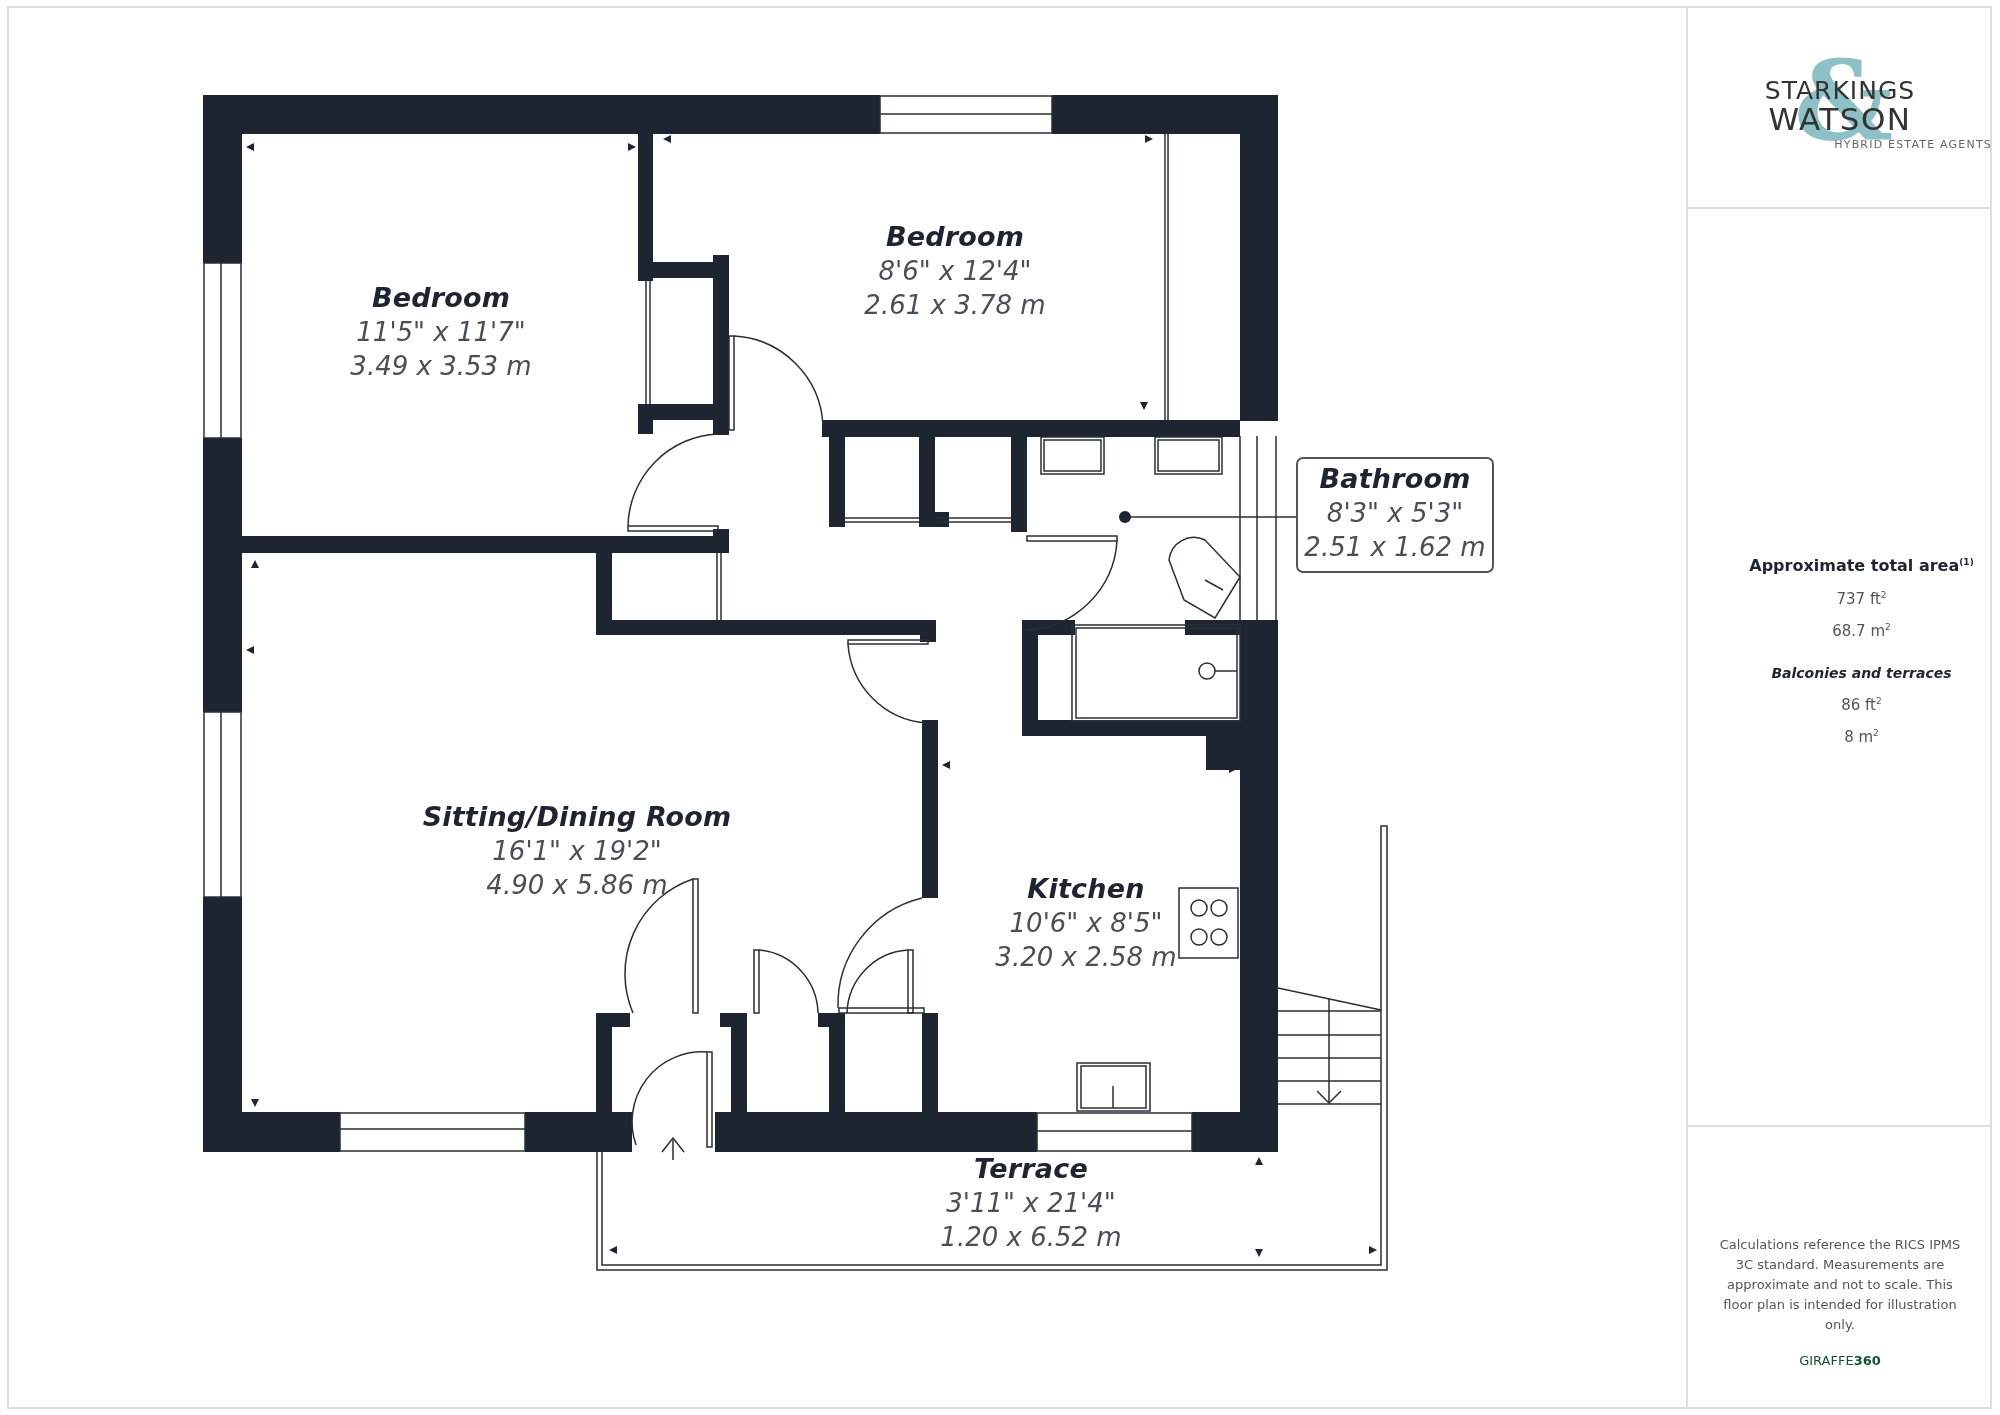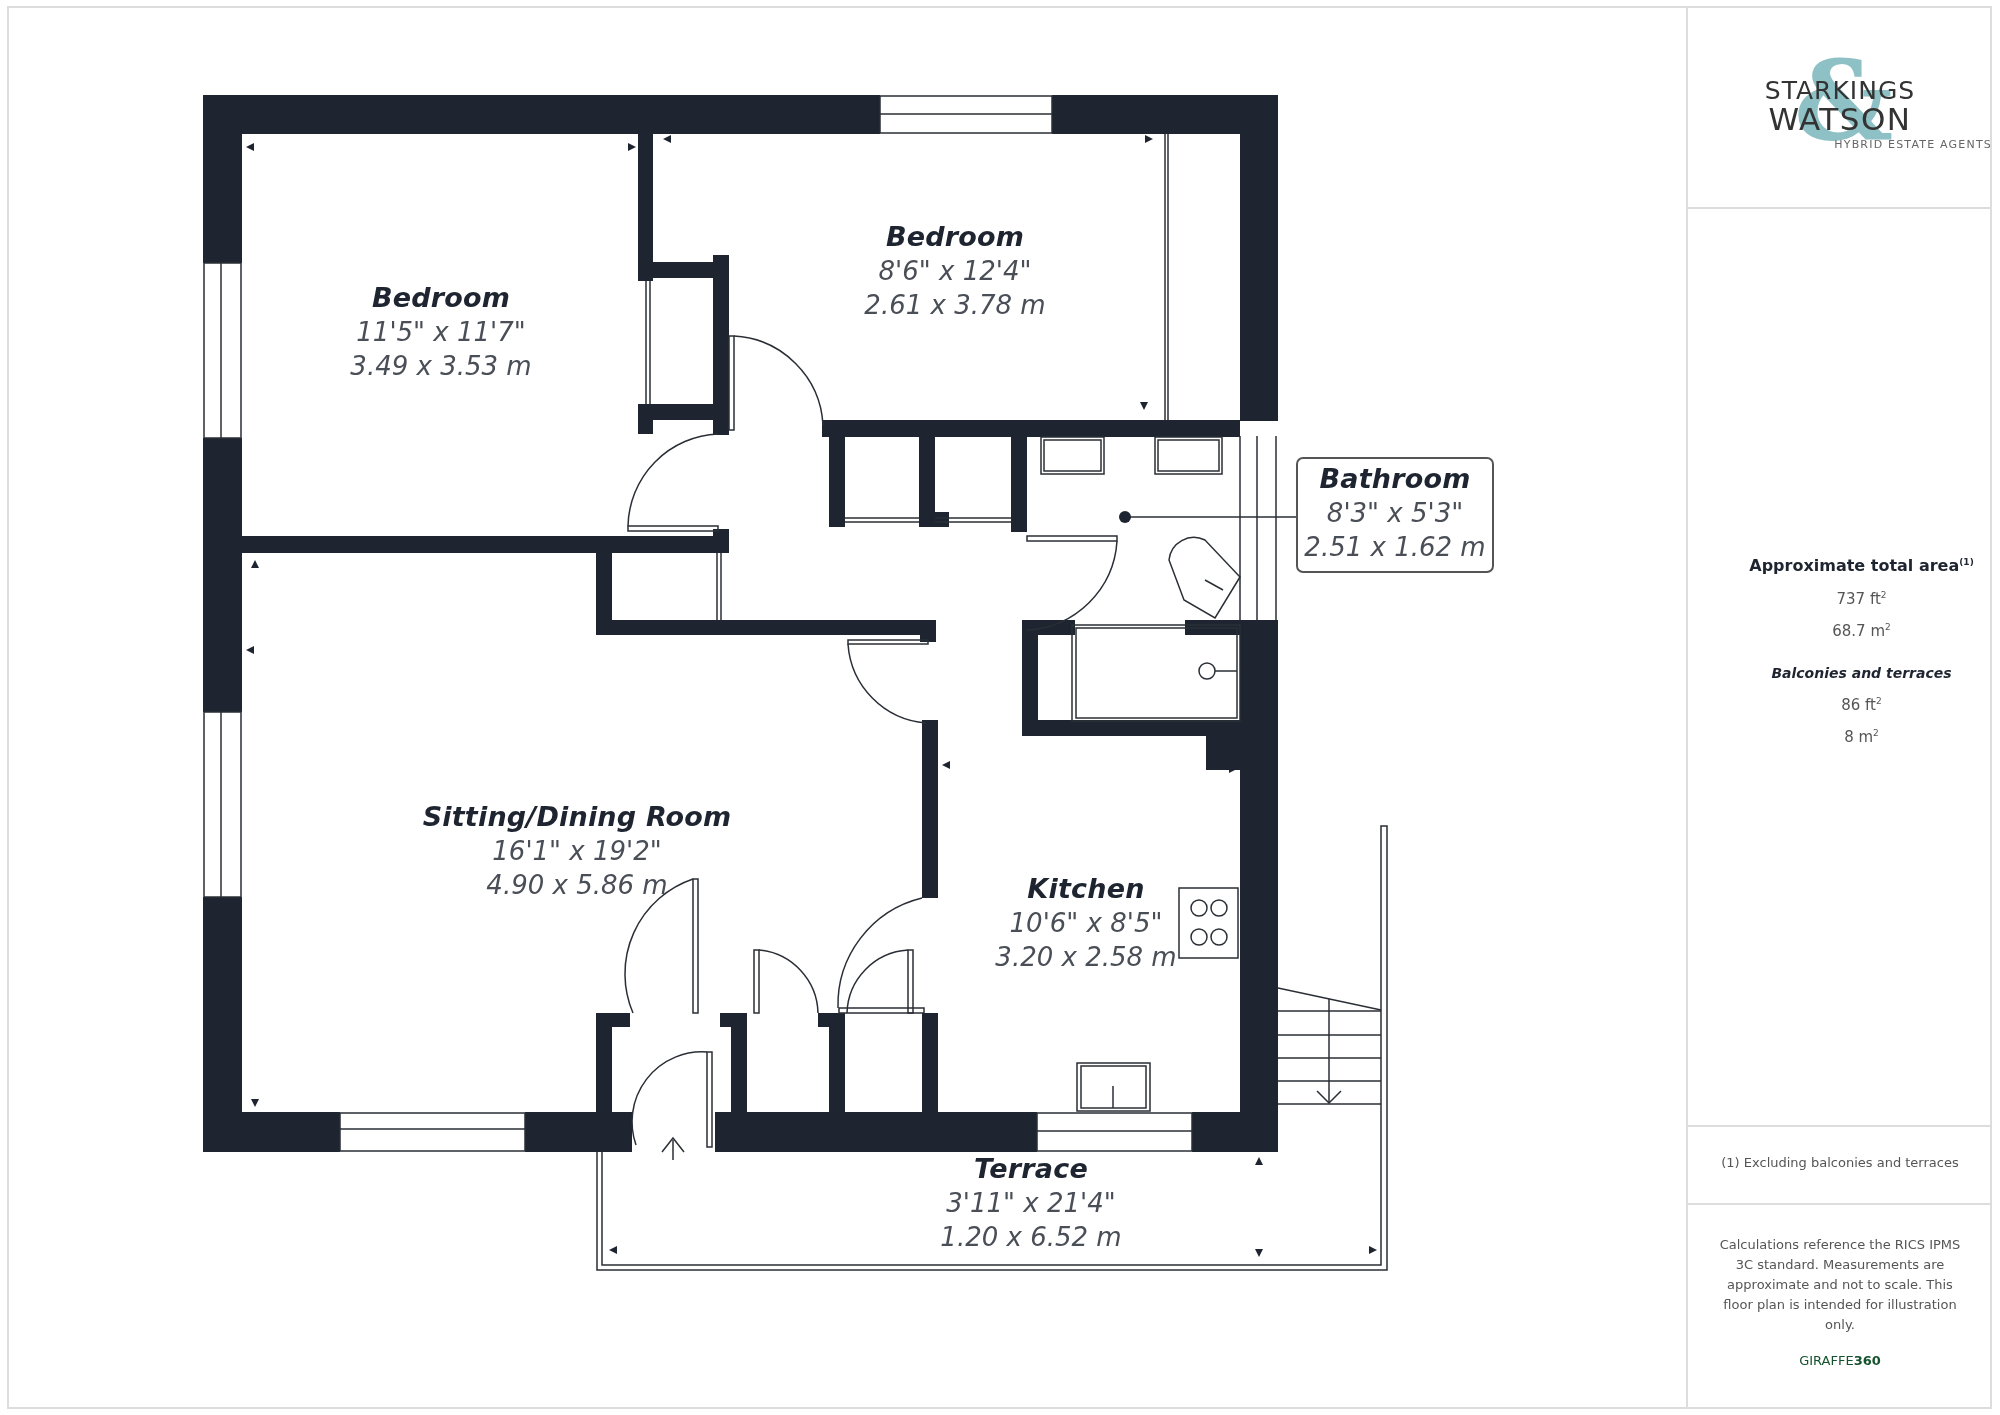--- a/index.html
+++ b/index.html
@@ -245,21 +245,18 @@
 
   <div class="sb-sec" style="top:203px;height:918px;padding-top:347px;padding-left:43px;">
     <div class="area-title"><span>Approximate total area</span><sup>(1)</sup></div>
     <div class="area-val" style="margin-top:6px;"><span>737 ft</span><sup>2</sup></div>
     <div class="area-val"><span>68.7 m</span><sup>2</sup></div>
     <div class="area-title" style="margin-top:20px;font-size:14px;font-style:italic;">Balconies and terraces</div>
     <div class="area-val" style="margin-top:6px;"><span>86 ft</span><sup>2</sup></div>
     <div class="area-val"><span>8 m</span><sup>2</sup></div>
   </div>
 
-  <div class="sb-sec" style="top:1121px;height:78px;padding-top:28px;">
-    <div class="note">(1) Excluding balconies and terraces</div>
-  </div>
 
   <div class="sb-sec" style="top:1199px;height:144px;padding-top:30px;border-bottom:none;">
     <div class="disc">Calculations reference the RICS IPMS 3C standard. Measurements are approximate and not to scale. This floor plan is intended for illustration only.</div>
     <div class="giraffe"><span>GIRAFFE</span><b>360</b></div>
   </div>
 </div>
 
 </body></html>

